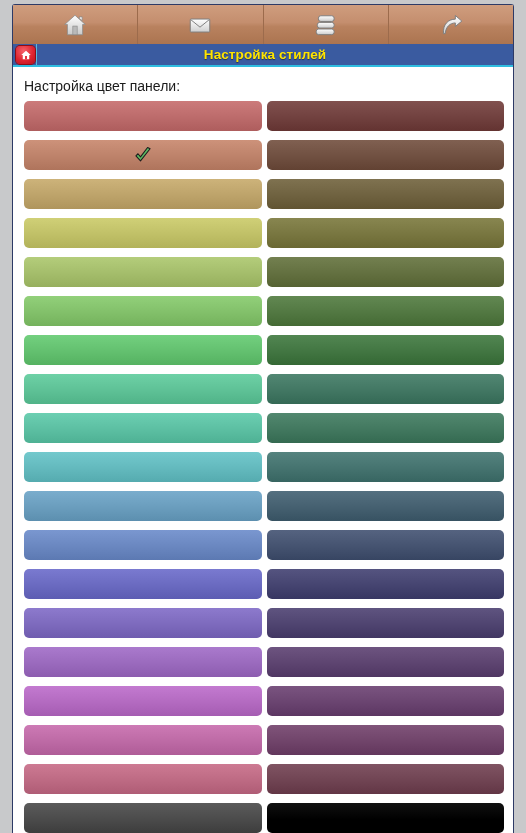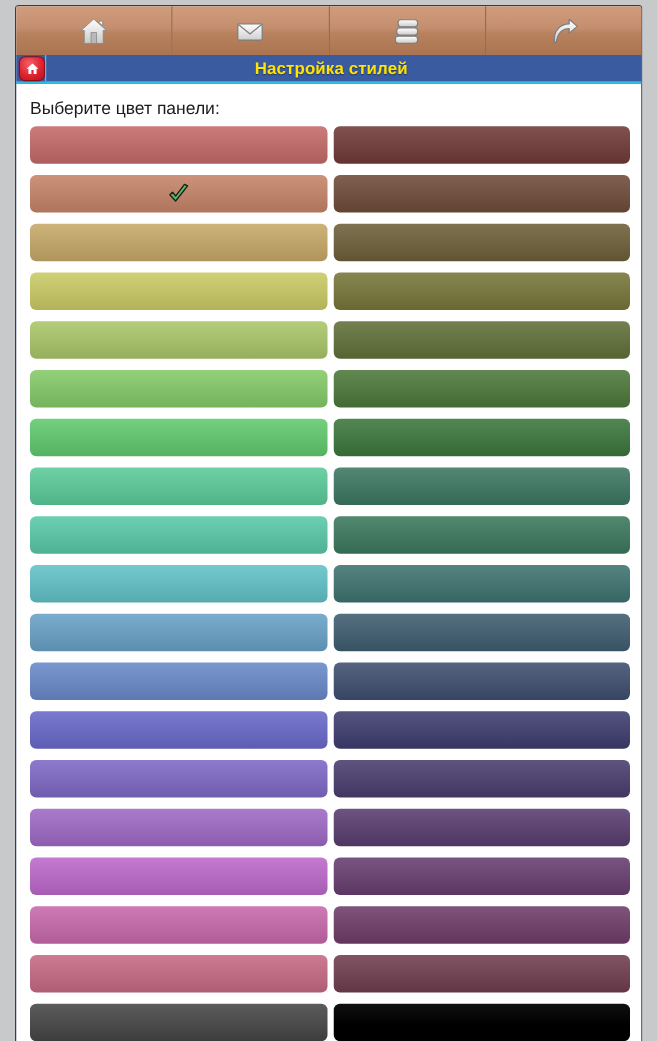--- a/index.html
+++ b/index.html
@@ -8,21 +8,21 @@
     width: 526px; height: 833px;
     overflow: hidden;
     background: #c8c9cb;
     font-family: "Liberation Sans", sans-serif;
   }
 
   #app {
     position: relative;
     width: 526px;
     height: 833px;
-    background: #f0abfc;
+    background: #d946ef;
     overflow: hidden;
   }
 
   
   .frame-outer {
     position: absolute;
     left: 0; top: 0;
     width: 526px; height: 833px;
     background: #c8c9cb;
   }
@@ -209,21 +209,21 @@
         <svg viewBox="0 0 24 24">
           <path d="M12 3.5 L2.5 12 L5.5 12 L5.5 20.5 L18.5 20.5 L18.5 12 L21.5 12 Z" fill="#ffffff"></path>
           <rect x="10.2" y="14" width="3.6" height="6.5" fill="#e02430"></rect>
         </svg>
       </span>
     </div>
     <div class="title-text">Настройка стилей</div>
   </div>
 
   <div class="content">
-    <div class="prompt">Выберите цвет панели:</div>
+    <div class="prompt">Настройка цвет панели:</div>
     <div class="swatch-grid" id="swatch-grid">
         <div class="swatch-row">
           <div class="swatch" style="background: linear-gradient(rgb(204, 123, 123) 0%, rgb(188, 107, 107) 55%, rgb(174, 93, 93) 100%);"></div>
           <div class="swatch" style="background: linear-gradient(rgb(129, 81, 79) 0%, rgb(113, 65, 63) 55%, rgb(99, 51, 49) 100%);"></div>
         </div>
         <div class="swatch-row">
           <div class="swatch" style="background: linear-gradient(rgb(205, 146, 122) 0%, rgb(189, 130, 106) 55%, rgb(175, 116, 92) 100%);">
             <span>
               <svg class="check" viewBox="0 0 24 24">
                 <path d="M3.5 13 L9 19 L20.5 4.5 L17.5 3 L9 14.2 L6 10.5 Z" fill="#5cba62" stroke="#1d1d1d" stroke-width="1.3" stroke-linejoin="round"></path>

